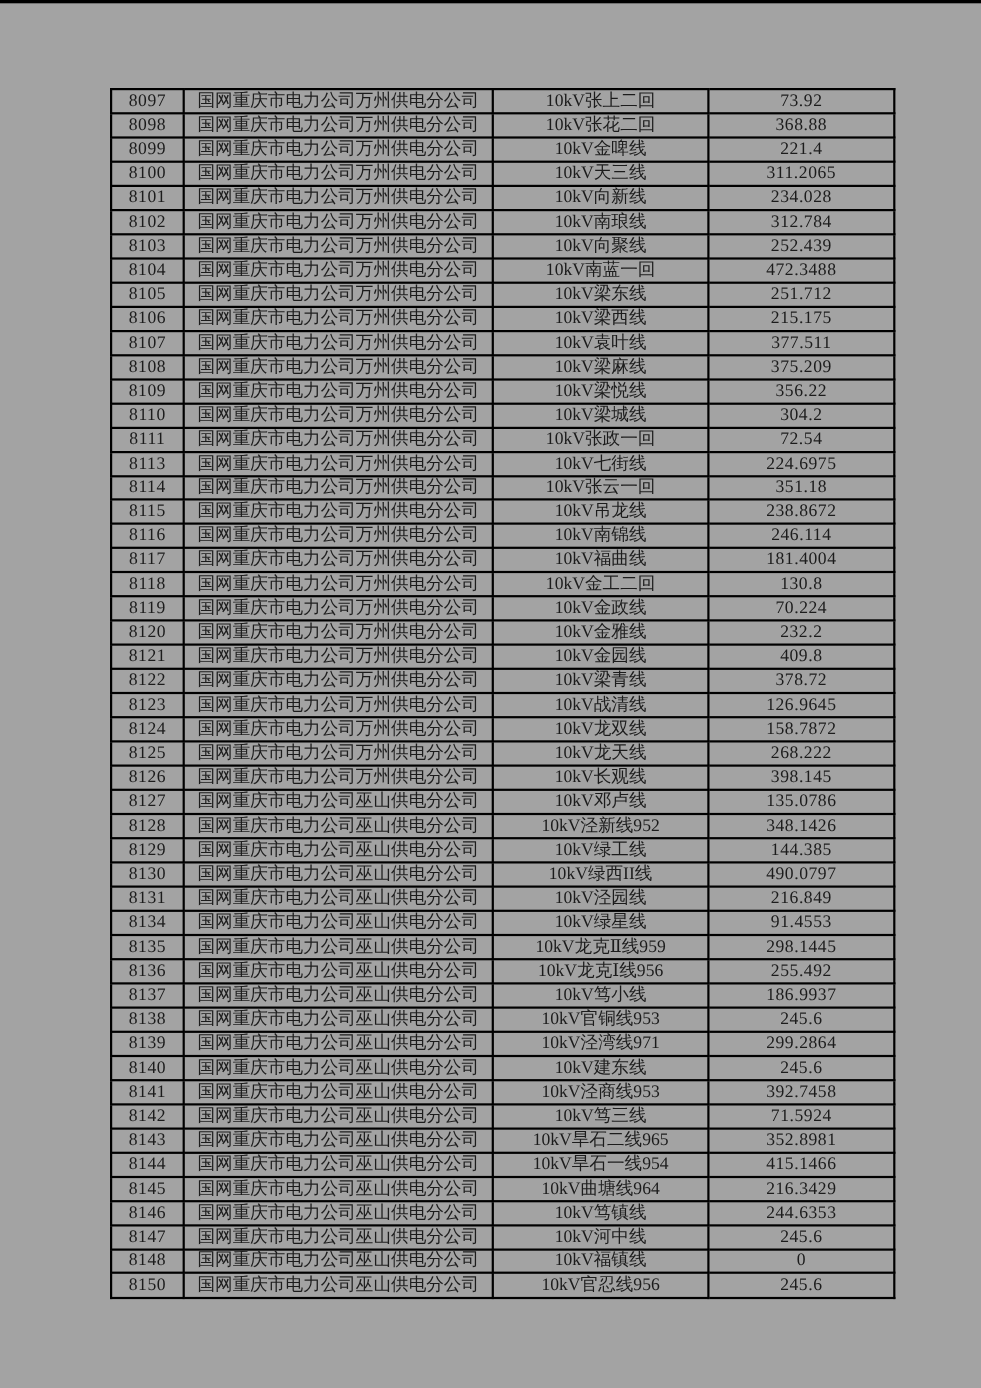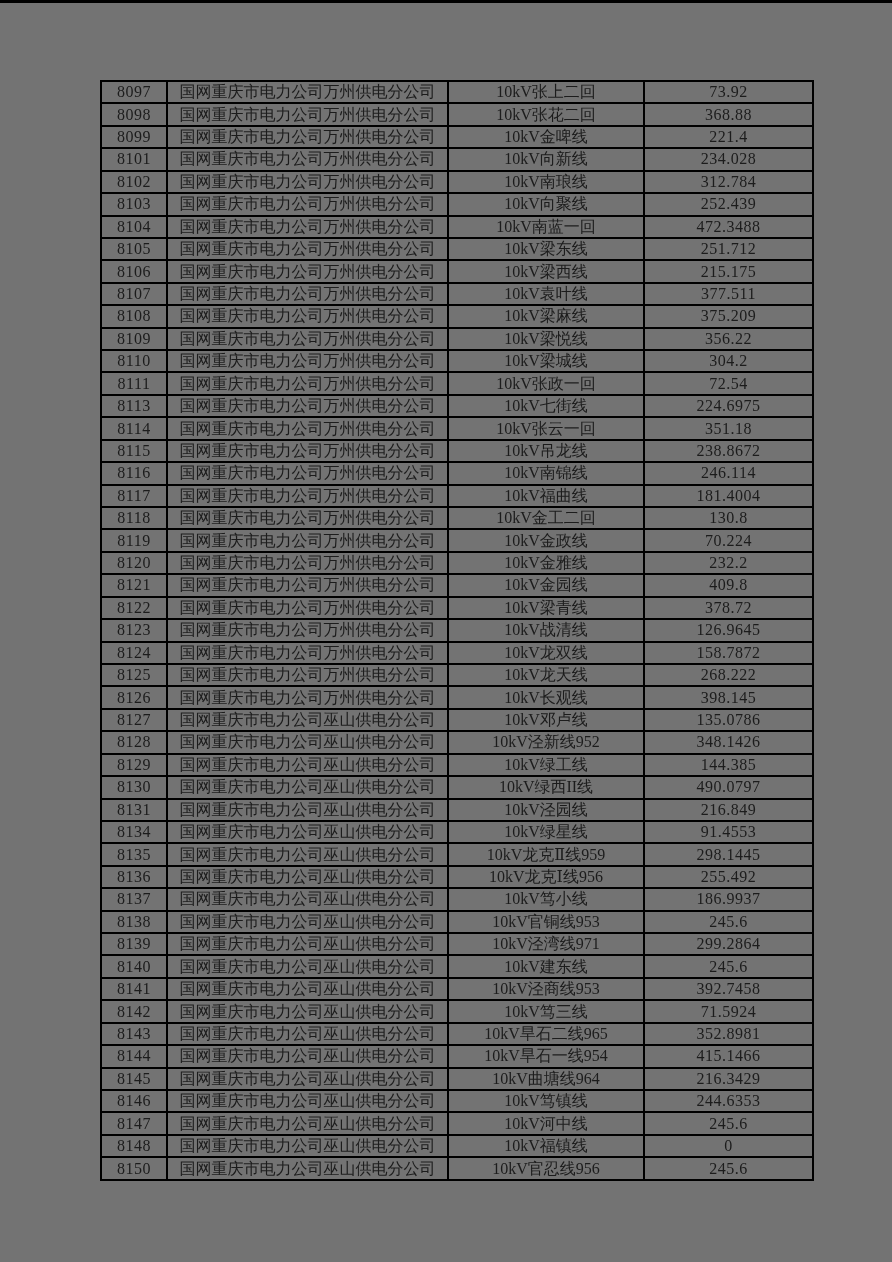--- a/index.html
+++ b/index.html
@@ -4,21 +4,21 @@
 <style>
   html, body {
     margin: 0;
     padding: 0;
     background: #ffffff;
   }
   #page {
     position: relative;
     width: 892px;
     height: 1262px;
-    background: #737373;
+    background: #a3a3a3;
     overflow: hidden;
     font-family: "Liberation Serif", "DejaVu Serif", serif;
     color: #1c1c1c;
   }
   
   #top-edge-bar {
     position: absolute;
     left: 0;
     top: 0;
     width: 892px;
@@ -71,20 +71,26 @@
           <td class="col-line">10kV张花二回</td>
           <td class="col-value">368.88</td>
         </tr>
         <tr>
           <td class="col-id">8099</td>
           <td class="col-company">国网重庆市电力公司万州供电分公司</td>
           <td class="col-line">10kV金啤线</td>
           <td class="col-value">221.4</td>
         </tr>
         <tr>
+          <td class="col-id">8100</td>
+          <td class="col-company">国网重庆市电力公司万州供电分公司</td>
+          <td class="col-line">10kV天三线</td>
+          <td class="col-value">311.2065</td>
+        </tr>
+        <tr>
           <td class="col-id">8101</td>
           <td class="col-company">国网重庆市电力公司万州供电分公司</td>
           <td class="col-line">10kV向新线</td>
           <td class="col-value">234.028</td>
         </tr>
         <tr>
           <td class="col-id">8102</td>
           <td class="col-company">国网重庆市电力公司万州供电分公司</td>
           <td class="col-line">10kV南琅线</td>
           <td class="col-value">312.784</td>

